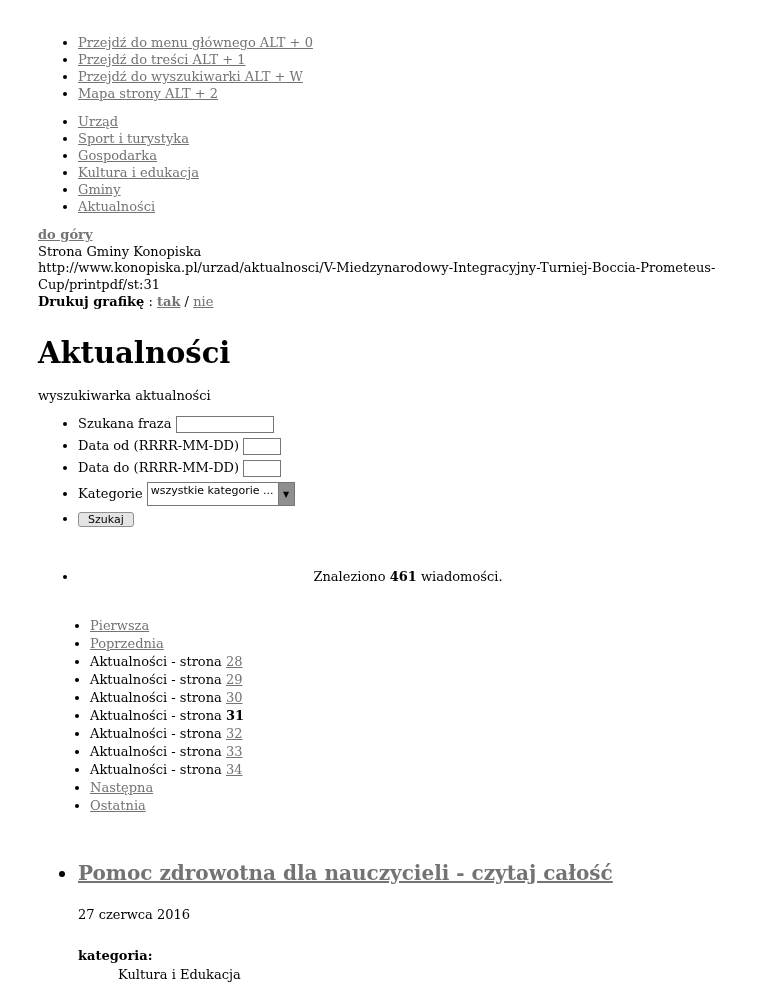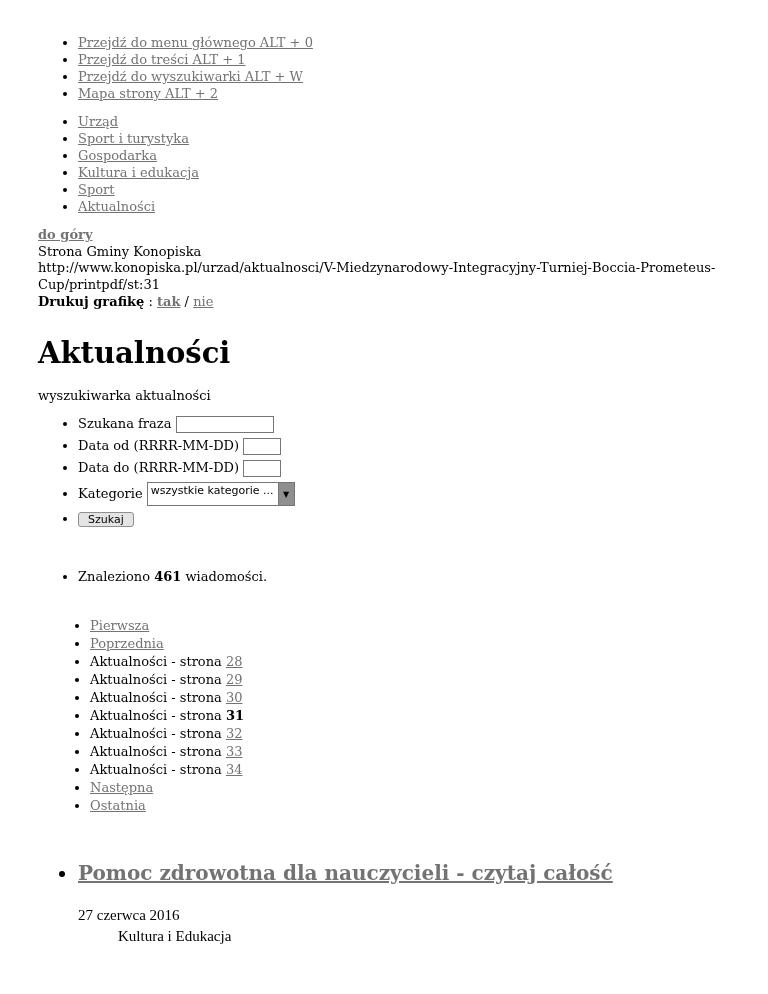--- a/index.html
+++ b/index.html
@@ -73,29 +73,29 @@
   button.search-button {
     font-family: "DejaVu Sans", sans-serif;
     font-size: 11px;
     background: #e4e4e4;
     border: 1px solid #8f8f8f;
     border-radius: 3px;
     padding: 0 9px;
     color: #000;
   }
 
-  ul.results-list { margin-top: 42px; }
+  ul.results-list { margin-top: 42px; text-align: center; }
   ul.pagination-list { margin-top: 34px; }
   ul.pagination-list li { margin: 3px 12px; }
   .current-page { font-weight: bold; }
 
   ul.article-list { margin-top: 48px; }
   ul.article-list > li { font-size: 20px; margin-bottom: 10px; }
   h2.article-title { font-size: 20px; font-weight: bold; margin: 0; display: inline; }
-  .article-body { font-size: 15px; font-family: Liberation Serif, serif; }
+  .article-body { font-size: 13px; }
   .article-date { margin: 22px 0 0 0; }
   .article-category-label { font-weight: bold; margin: 26px 0 0 0; }
   .article-category-value { margin: 4px 0 0 40px; }
 </style>
 </head>
 <body>
 
 <div class="page">
 
   <ul class="skip-links">
@@ -104,21 +104,21 @@
     <li><a href="#">Przejdź do wyszukiwarki ALT + W</a></li>
     <li><a href="#">Mapa strony ALT + 2</a></li>
   </ul>
 
 
   <ul class="main-menu">
     <li><a href="#">Urząd</a></li>
     <li><a href="#">Sport i turystyka</a></li>
     <li><a href="#">Gospodarka</a></li>
     <li><a href="#">Kultura i edukacja</a></li>
-    <li><a href="#">Sport</a></li>
+    <li><a href="#">Gminy</a></li>
     <li><a href="#">Aktualności</a></li>
   </ul>
 
   <div class="plain-block">
     <div>
       <a href="#" class="back-to-top">do góry</a>
     </div>
     <div>Strona Gminy Konopiska</div>
     <div style="overflow-wrap: break-word;">http://www.konopiska.pl/urzad/aktualnosci/V-Miedzynarodowy-Integracyjny-Turniej-Boccia-Prometeus-Cup/printpdf/st:31</div>
     <div>
@@ -200,18 +200,19 @@
     </li>
     <li><a href="#">Następna</a></li>
     <li><a href="#">Ostatnia</a></li>
   </ul>
 
   <ul class="article-list">
     <li>
       <h2 class="article-title"><a href="#">Pomoc zdrowotna dla nauczycieli - czytaj całość</a></h2>
       <div class="article-body">
         <p class="article-date">27 czerwca 2016</p>
+        <p class="article-category-label">kategoria:</p>
         <p class="article-category-value">Kultura i Edukacja</p>
       </div>
     </li>
   </ul>
 
 </div>
 
 </body></html>

